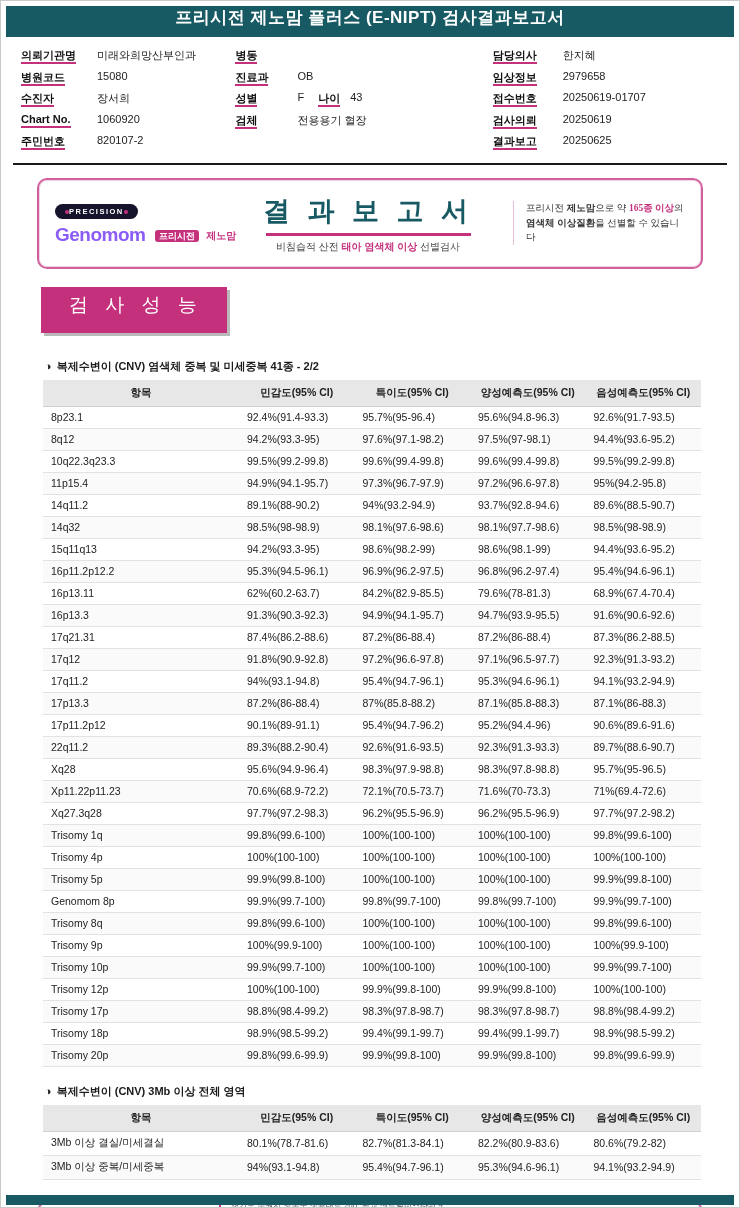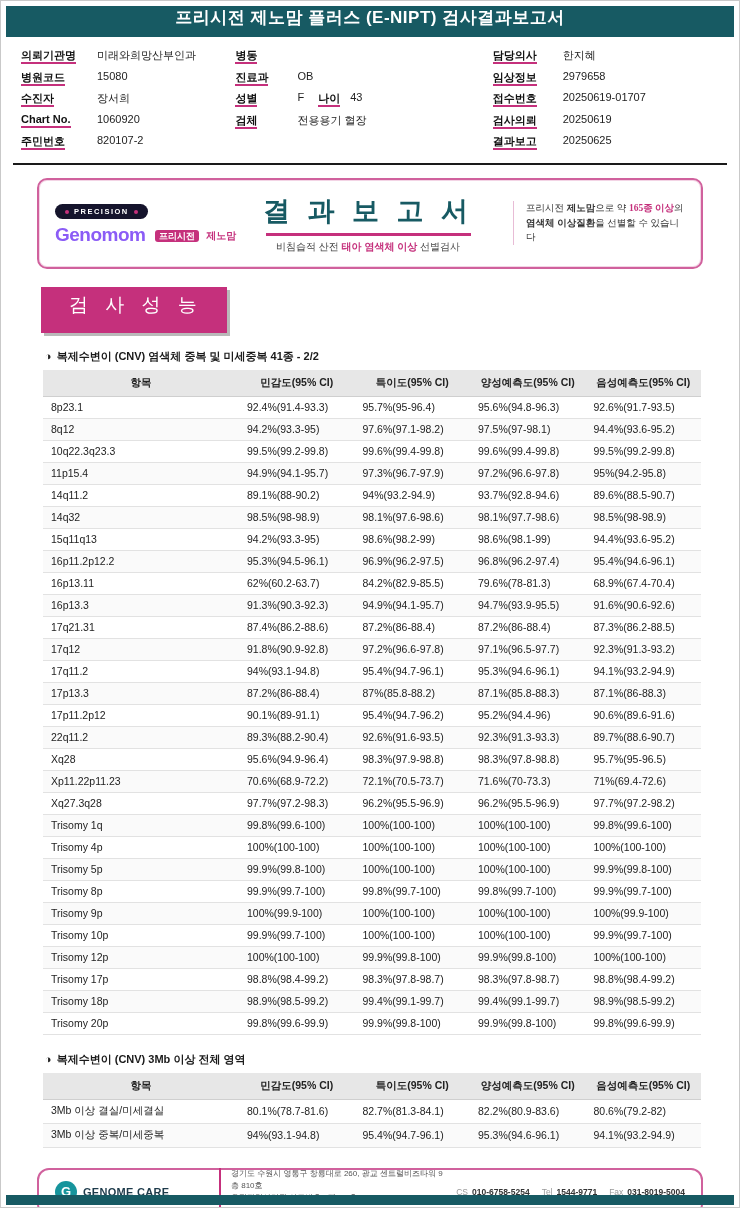--- a/index.html
+++ b/index.html
@@ -32,21 +32,21 @@
   .divider{ margin:7px 12px 0 12px; height:2px; background:#1a1a1a; }
   
   .banner{
     margin:13px 36px 0 36px; height:91px;
     border:2px solid #d0619d; border-radius:10px;
     display:flex; align-items:center; padding:0 16px; gap:14px;
     box-shadow:0 0 0 1px #f3d4e5 inset;
   }
   .brand-block{ width:168px; }
   .badge{
-    display:inline-flex; align-items:center; gap:5px;
+    display:inline-flex; align-items:center; 
     background:#15142c; color:#fff; border-radius:9px;
     font-size:7.5px; font-weight:bold; letter-spacing:1.5px; padding:3px 10px;
   }
   .badge .dot{ width:4px; height:4px; border-radius:50%; background:#c5307c; display:inline-block; }
   .brand-line{ margin-top:5px; white-space:nowrap; }
   .brand-name{ font-size:19px; font-weight:800; color:#8b5cf6; letter-spacing:-0.5px; }
   .brand-chip{ background:#c5307c; color:#fff; font-size:9px; font-weight:bold; border-radius:3px; padding:1px 4px; margin-left:5px; vertical-align:2px; }
   .brand-sub{ color:#c5307c; font-size:10px; font-weight:bold; margin-left:3px; vertical-align:2px; }
   .banner-center{ flex:1; text-align:center; }
   .banner-title{ color:#175a63; font-size:27px; font-weight:bold; letter-spacing:5px; }
@@ -59,21 +59,21 @@
   }
   .banner-note .hl{ color:#c5307c;font-family:Liberation Serif, serif; }
   
   .section-tag-wrap{ margin:18px 0 0 40px; }
   .section-tag{
     display:inline-block; background:#c5307c; color:#fff;
     font-weight:normal; font-size:19px; letter-spacing:6px;
     padding:5px 24px 15px 28px; box-shadow:3px 3px 0 #b9b9b9;
   }
   
-  .caption{ margin:16px 0 6px 44px; font-size:11px; font-weight:bold; color:#1a1a1a; }
+  .caption{ margin:26px 0 6px 44px; font-size:11px; font-weight:bold; color:#1a1a1a; }
   .caption .cap-icon{ margin-right:5px; font-size:11px; color:#222; }
   .caption.second{ margin-top:17px; }
   
   table.perf-table{
     width:658px; margin-left:42px; border-collapse:collapse; table-layout:fixed;
     font-size:10.5px; color:#222;
   }
   table.perf-table th{
     background:#e7e7e7; font-weight:bold; text-align:center;
     padding:6px 4px; border-bottom:1px solid #cfcfcf;
@@ -331,25 +331,32 @@
           <td>100%(100-100)</td>
         </tr>
         <tr>
           <td>Trisomy 5p</td>
           <td>99.9%(99.8-100)</td>
           <td>100%(100-100)</td>
           <td>100%(100-100)</td>
           <td>99.9%(99.8-100)</td>
         </tr>
         <tr>
-          <td>Trisomy 8p</td>
+          <td>Genomom 8p</td>
           <td>99.9%(99.7-100)</td>
           <td>99.8%(99.7-100)</td>
           <td>99.8%(99.7-100)</td>
           <td>99.9%(99.7-100)</td>
+        </tr>
+        <tr>
+          <td>Trisomy 8q</td>
+          <td>99.8%(99.6-100)</td>
+          <td>100%(100-100)</td>
+          <td>100%(100-100)</td>
+          <td>99.8%(99.6-100)</td>
         </tr>
         <tr>
           <td>Trisomy 9p</td>
           <td>100%(99.9-100)</td>
           <td>100%(100-100)</td>
           <td>100%(100-100)</td>
           <td>100%(99.9-100)</td>
         </tr>
         <tr>
           <td>Trisomy 10p</td>

